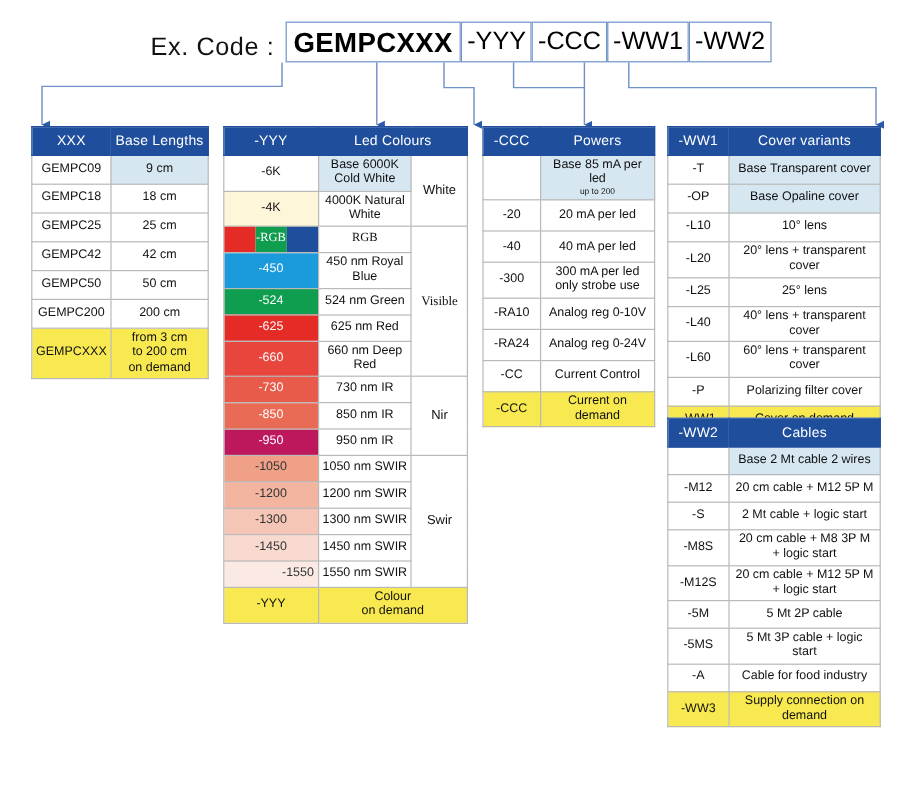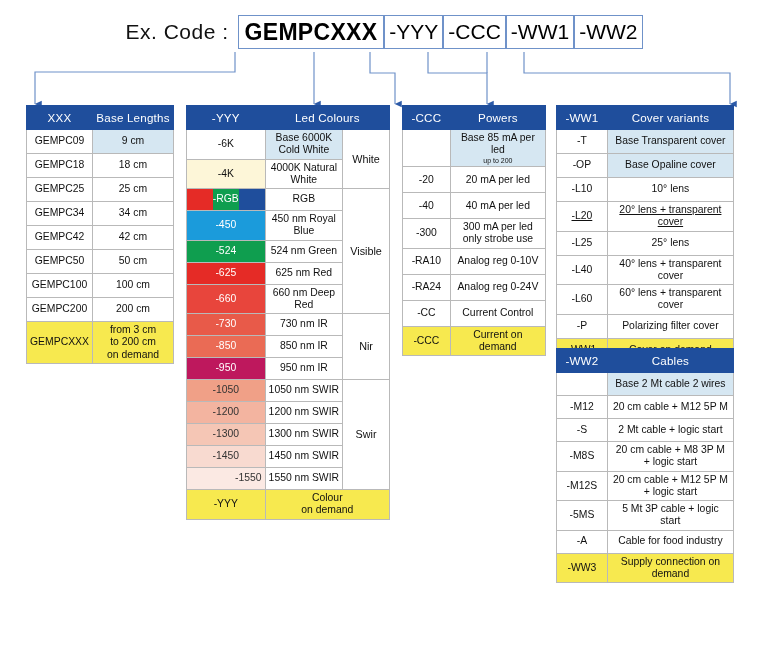--- a/index.html
+++ b/index.html
@@ -6,21 +6,21 @@
   body {
     width:768px; height:659px;
     background:#ffffff;
     font-family:"Liberation Sans", sans-serif;
     position:relative;
     overflow:hidden;
   }
   
   #code-line {
     position:absolute; left:0; top:12px; width:768px; height:40px;
-    display:flex; align-items:center; justify-content:center;
+    display:flex; align-items:flex-end; justify-content:center;
   }
   #code-label {
     font-size:21px; color:#111; letter-spacing:0.5px; margin-right:9px;
     white-space:nowrap;
   }
   .code-seg {
     border:1.4px solid #6f92c9;
     height:34px; display:flex; align-items:center; justify-content:center;
     padding:0 4px; background:#fff;
     font-size:21px; color:#000; white-space:nowrap;
@@ -112,34 +112,26 @@
       </tr>
       <tr style="height: 24px;">
         <td class="code-col ">GEMPC18</td>
         <td class="">18 cm</td>
       </tr>
       <tr style="height: 24px;">
         <td class="code-col ">GEMPC25</td>
         <td class="">25 cm</td>
       </tr>
       <tr style="height: 24px;">
-        <td class="code-col ">GEMPC34</td>
-        <td class="">34 cm</td>
-      </tr>
-      <tr style="height: 24px;">
         <td class="code-col ">GEMPC42</td>
         <td class="">42 cm</td>
       </tr>
       <tr style="height: 24px;">
         <td class="code-col ">GEMPC50</td>
         <td class="">50 cm</td>
-      </tr>
-      <tr style="height: 24px;">
-        <td class="code-col ">GEMPC100</td>
-        <td class="">100 cm</td>
       </tr>
       <tr style="height: 24px;">
         <td class="code-col ">GEMPC200</td>
         <td class="">200 cm</td>
       </tr>
       <tr style="height: 24px;">
         <td class="code-col demand">GEMPCXXX</td>
         <td class="demand">from 3 cm<br>to 200 cm<br>on demand</td>
       </tr>
     </tbody>
@@ -160,21 +152,21 @@
   <tbody>
       <tr style="height: 22px;">
         <td class="code-col" style="background: rgb(255, 255, 255); color: rgb(17, 17, 17);">-6K</td>
         <td class="base">Base 6000K Cold White</td>
         <td class="grp" rowspan="2">White</td>
       </tr>
       <tr style="height: 22px;">
         <td class="code-col" style="background: rgb(253, 246, 216); color: rgb(17, 17, 17);">-4K</td>
         <td class="">4000K Natural White</td>
       </tr>
-      <tr style="height: 22px;">
+      <tr style="height: 22px; font-family: Liberation Serif, serif;">
         <td class="rgbcell">
           <div class="bars">
             <i style="background: rgb(229, 43, 38);"></i>
             <i style="background: rgb(15, 158, 79);"></i>
             <i style="background: rgb(31, 78, 156);"></i>
           </div>
           <span class="lbl">-RGB</span>
         </td>
         <td class="">RGB</td>
         <td class="grp" rowspan="5">Visible</td>
@@ -300,21 +292,21 @@
         <td class="base">Base Transparent cover</td>
       </tr>
       <tr style="height: 24px;">
         <td class="code-col ">-OP</td>
         <td class="base">Base Opaline cover</td>
       </tr>
       <tr style="height: 24px;">
         <td class="code-col ">-L10</td>
         <td class="">10° lens</td>
       </tr>
-      <tr style="height: 24px; text-decoration: underline;">
+      <tr style="height: 24px;">
         <td class="code-col ">-L20</td>
         <td class="">20° lens + transparent<br>cover</td>
       </tr>
       <tr style="height: 24px;">
         <td class="code-col ">-L25</td>
         <td class="">25° lens</td>
       </tr>
       <tr style="height: 24px;">
         <td class="code-col ">-L40</td>
         <td class="">40° lens + transparent<br>cover</td>
@@ -360,20 +352,24 @@
       </tr>
       <tr style="height: 23px;">
         <td class="code-col ">-M8S</td>
         <td class="">20 cm cable + M8 3P M<br>+ logic start</td>
       </tr>
       <tr style="height: 23px;">
         <td class="code-col ">-M12S</td>
         <td class="">20 cm cable + M12 5P M<br>+ logic start</td>
       </tr>
       <tr style="height: 23px;">
+        <td class="code-col ">-5M</td>
+        <td class="">5 Mt 2P cable</td>
+      </tr>
+      <tr style="height: 23px;">
         <td class="code-col ">-5MS</td>
         <td class="">5 Mt 3P cable + logic start</td>
       </tr>
       <tr style="height: 23px;">
         <td class="code-col ">-A</td>
         <td class="">Cable for food industry</td>
       </tr>
       <tr style="height: 23px;">
         <td class="code-col demand">-WW3</td>
         <td class="demand">Supply connection on<br>demand</td>

